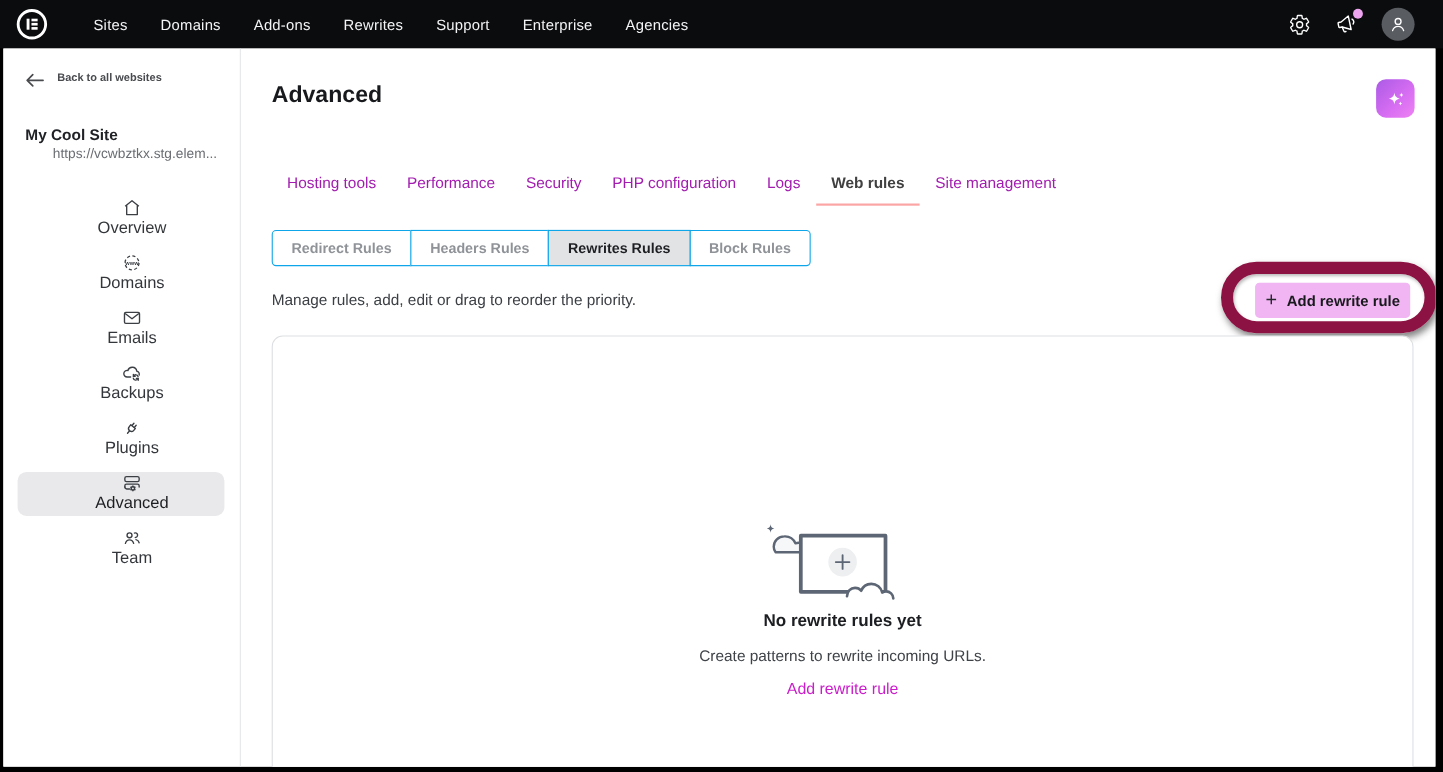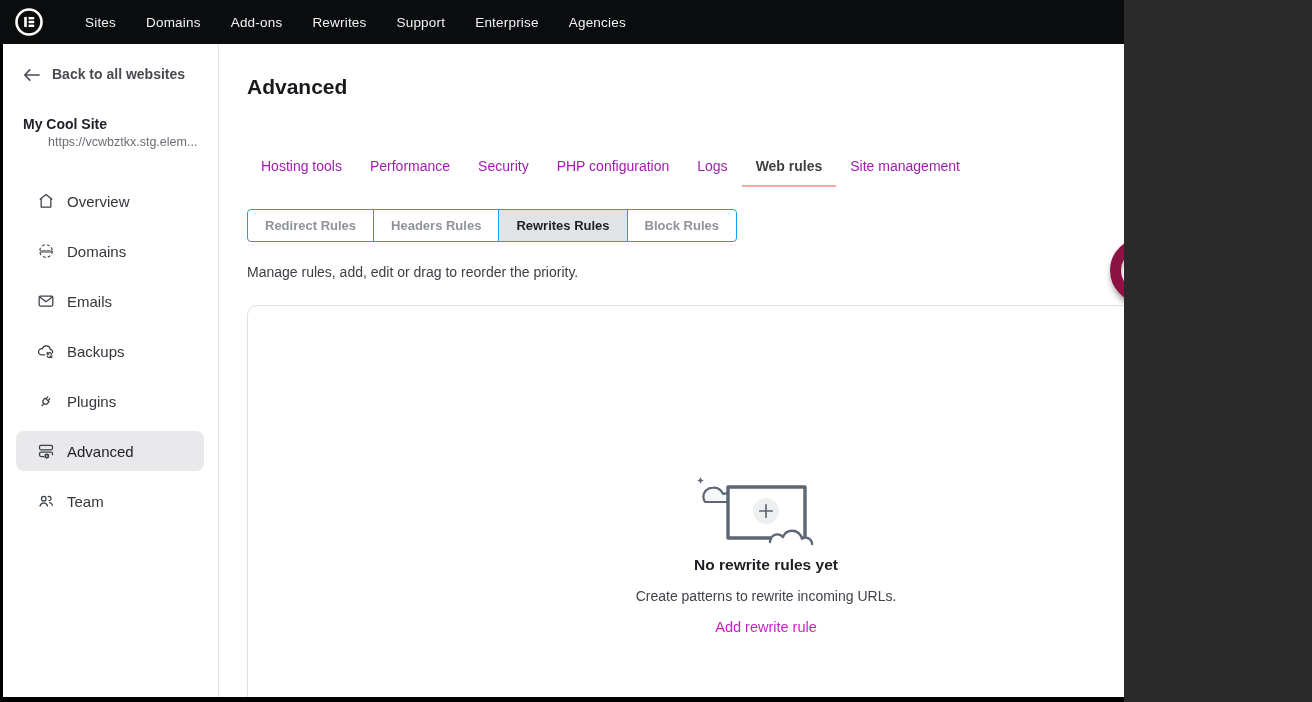--- a/index.html
+++ b/index.html
@@ -1,43 +1,43 @@
 <!DOCTYPE html>
 <html><head>
 <meta charset="utf-8">
 <style>
   * { margin:0; padding:0; box-sizing:border-box; }
   html,body { background:#2a2a2a; }
   body { font-family:"Liberation Sans", sans-serif; }
-  .frame { position:relative; width:1124px; height:702px; background:#000; overflow:hidden; }
+  .frame { position:relative; width:1312px; height:702px; background:#000; overflow:hidden; }
 
   
   .topbar { position:absolute; left:0; top:0; width:1312px; height:44px; background:#0b0c0e;
             display:flex; align-items:center; padding:0 14px; }
   .logo { width:30px; height:30px; margin-right:26px; display:flex; align-items:center; justify-content:center; cursor:pointer; }
   .topnav { display:flex; align-items:center; }
   .topnav a { color:#f3f4f5; font-size:13.5px; font-weight:500; padding:0 15px; text-decoration:none; cursor:pointer; letter-spacing:.2px; }
   .topbar-right { margin-left:auto; display:flex; align-items:center; gap:21px; padding-right:12px; }
   .tb-icon { position:relative; width:22px; height:22px; display:flex; align-items:center; justify-content:center; cursor:pointer; }
   .dot { position:absolute; top:-3px; right:-4px; width:9px; height:9px; border-radius:50%; background:#eda4ef; }
   .avatar { width:30px; height:30px; border-radius:50%; background:#595d62; display:flex; align-items:center; justify-content:center; cursor:pointer; }
 
   
   .app { position:absolute; left:3px; top:44px; width:1302px; height:653px; background:#fff; display:flex; overflow:hidden; }
 
   
   .sidebar { width:216px; border-right:1px solid #e4e5e7; background:#fff; flex:none; }
-  .back-link { display:flex; align-items:flex-end; gap:12px; margin:22px 0 0 20px; color:#494b4f;
-               font-size:14px; font-weight:700; cursor:pointer; }
+  .back-link { display:flex; align-items:flex-start; gap:12px; margin:22px 0 0 20px; color:#494b4f;
+               font-size:10px; font-weight:700; cursor:pointer; }
   .site-block { display:flex; align-items:center; justify-content:space-between; margin:34px 24px 0 20px; cursor:pointer; }
   .site-name { font-size:14px; font-weight:700; color:#202226; }
   .site-url { font-size:12.5px; color:#6a6e73; margin-top:3px;padding-left:25px; }
   .side-nav { margin-top:32px; }
-  .nav-item { display:flex; align-items:center; gap:11px; height:40px; margin:0 14px 10px 13px;
-              padding-left:20px; border-radius:8px; font-size:15px; color:#33363a; cursor:pointer; }
+  .nav-item { display:flex; align-items:center; height:40px; margin:0 14px 10px 13px;
+              padding-left:20px; border-radius:8px; font-size:15px; color:#33363a; cursor:pointer;flex-direction:column; }
   .nav-item.active { background:#e9e9eb; color:#1c1e21; }
   .nav-icon { width:20px; height:20px; display:flex; align-items:center; justify-content:center; color:#3c4045; }
 
   
   .main { position:relative; flex:1; background:#fff; }
   .page-title { position:absolute; left:28px; top:31px; font-size:21px; font-weight:700; color:#17191c; }
   .ai-btn { position:absolute; right:19px; top:28px; width:35px; height:35px; border:none; border-radius:9px;
             background:linear-gradient(135deg,#ab5ae6 0%,#d86ef2 60%,#ee82f3 100%); cursor:pointer;
             display:flex; align-items:center; justify-content:center; }
 

